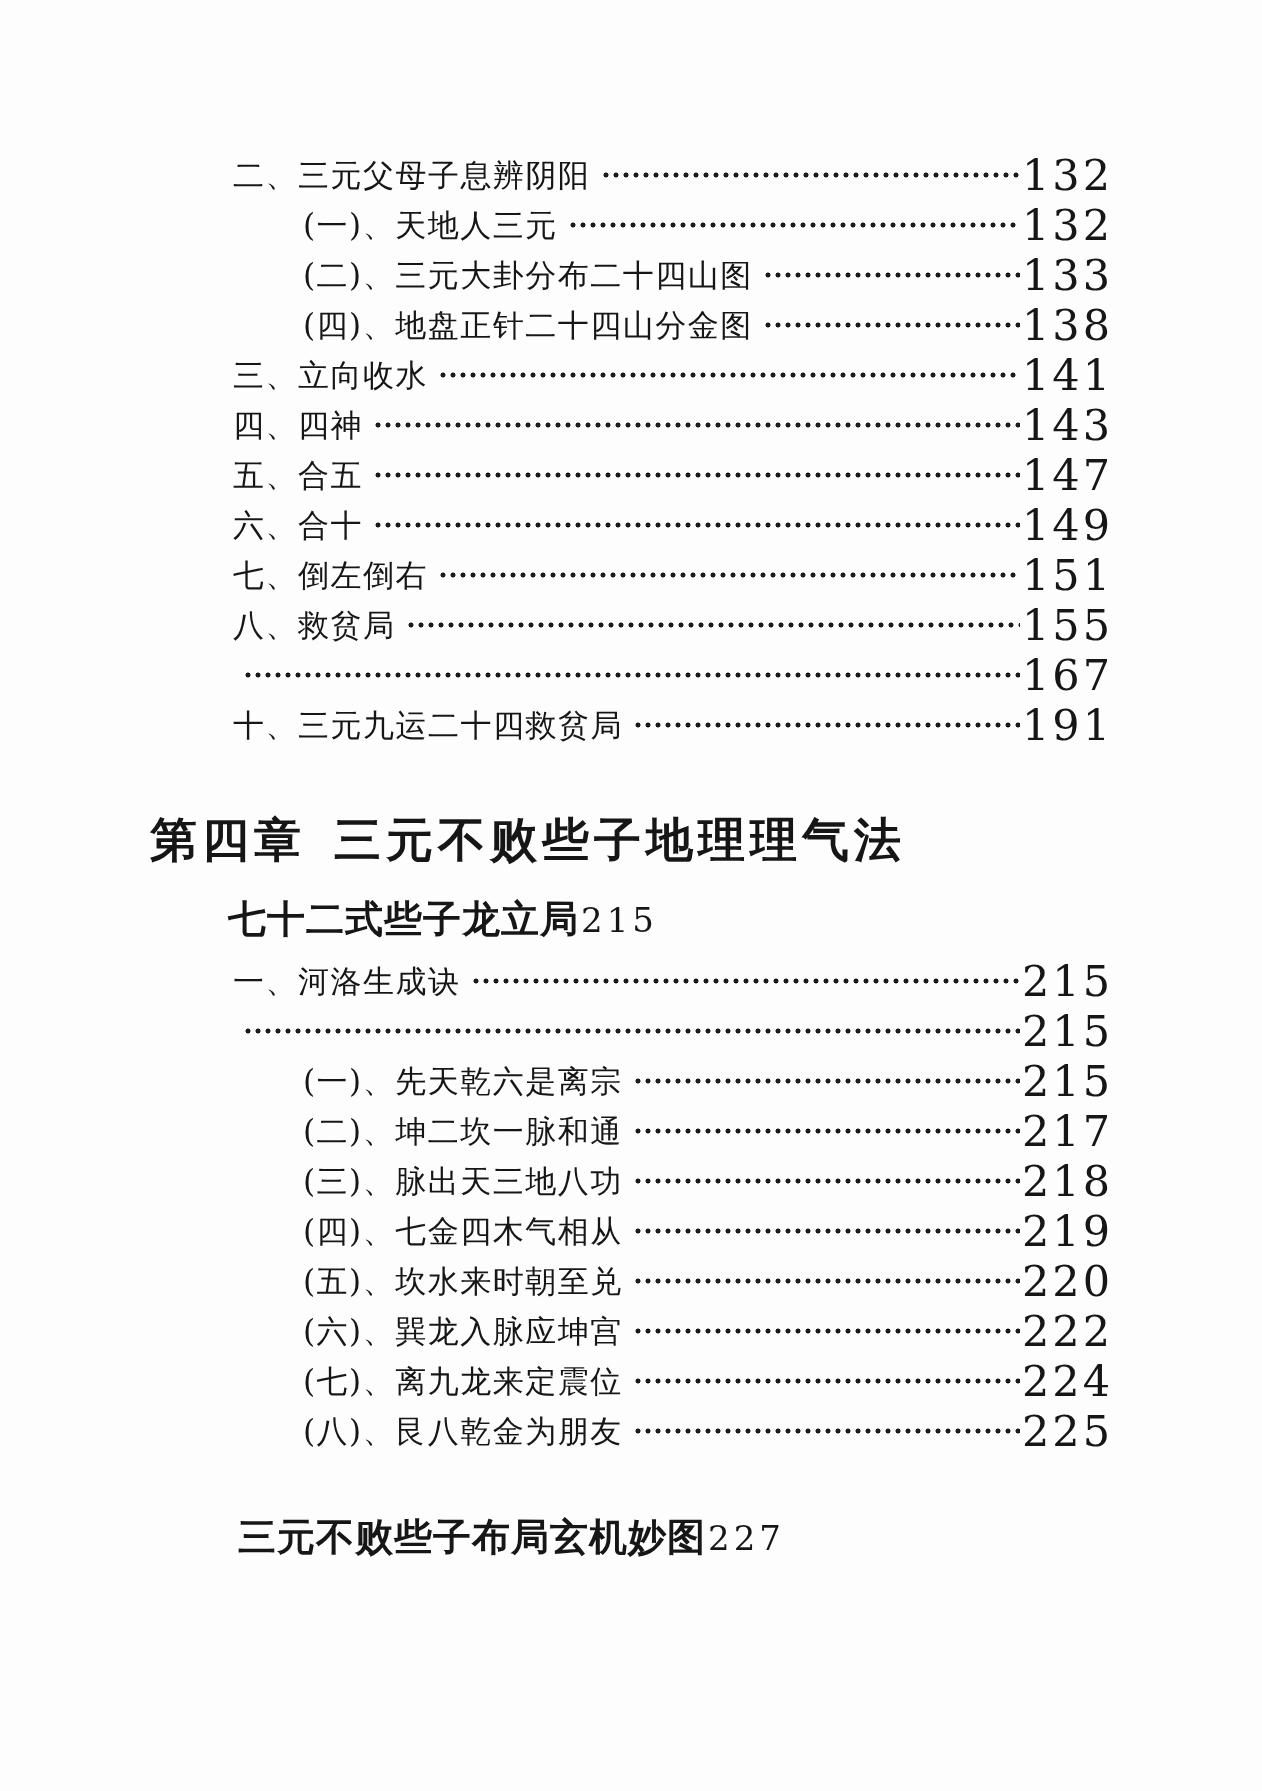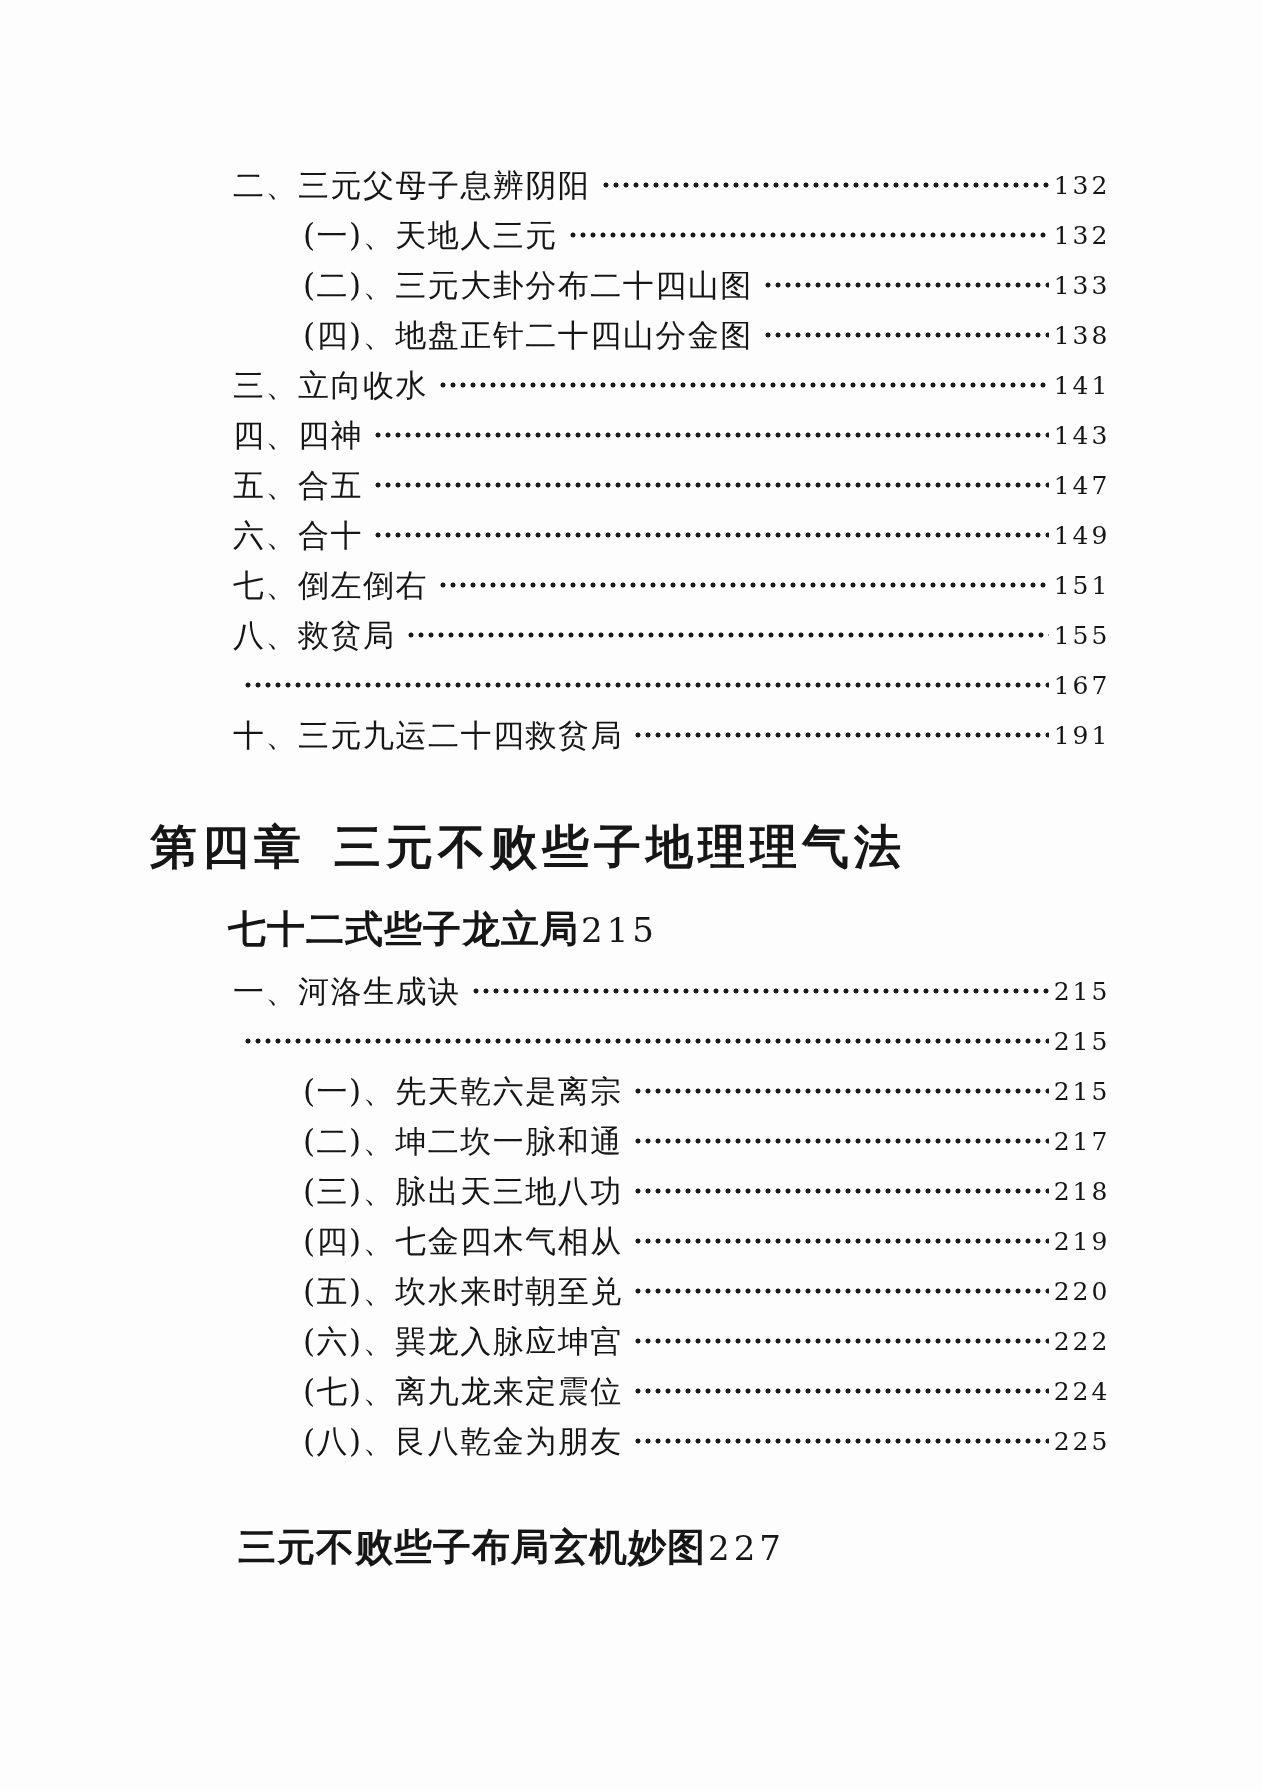--- a/index.html
+++ b/index.html
@@ -11,21 +11,21 @@
     position: relative;
     width: 1262px;
     height: 1791px;
     background: #fdfdfd;
     overflow: hidden;
     color: #161616;
     font-family: "DejaVu Serif", "Liberation Serif", serif;
   }
   .content {
     position: absolute;
-    top: 160px;
+    top: 150px;
     left: 0;
     width: 1262px;
   }
   .entry {
     display: flex;
     align-items: center;
     height: 50px;
     padding-right: 149px;
     box-sizing: border-box;
   }
@@ -40,31 +40,31 @@
   .leader {
     flex: 1 1 auto;
     align-self: stretch;
     margin: 0 2px 0 10px;
     background-image: radial-gradient(circle, #1a1a1a 2.2px, rgba(0,0,0,0) 2.8px);
     background-size: 10px 10px;
     background-position: left center;
     background-repeat: repeat-x;
   }
   .pagenum {
-    font-size: 25px;
+    font-size: 43px;
     letter-spacing: 3px;
     min-width: 62px;
     text-align: center;
     line-height: 1;
     white-space: nowrap;
   }
   h1, h2 { margin: 0; padding: 0; }
   .chapter {
     margin: 67px 0 0 150px;
-    font-family: Liberation Mono, monospace;
+    font-family: Liberation Serif, serif;
     font-weight: 700;
     font-size: 47px;
     line-height: 47px;
     letter-spacing: 5px;
     white-space: nowrap;
   }
   .ch-prefix { margin-right: 28px; }
   .subhead {
     font-family: "DejaVu Sans", "Liberation Sans", sans-serif;
     font-weight: 700;

